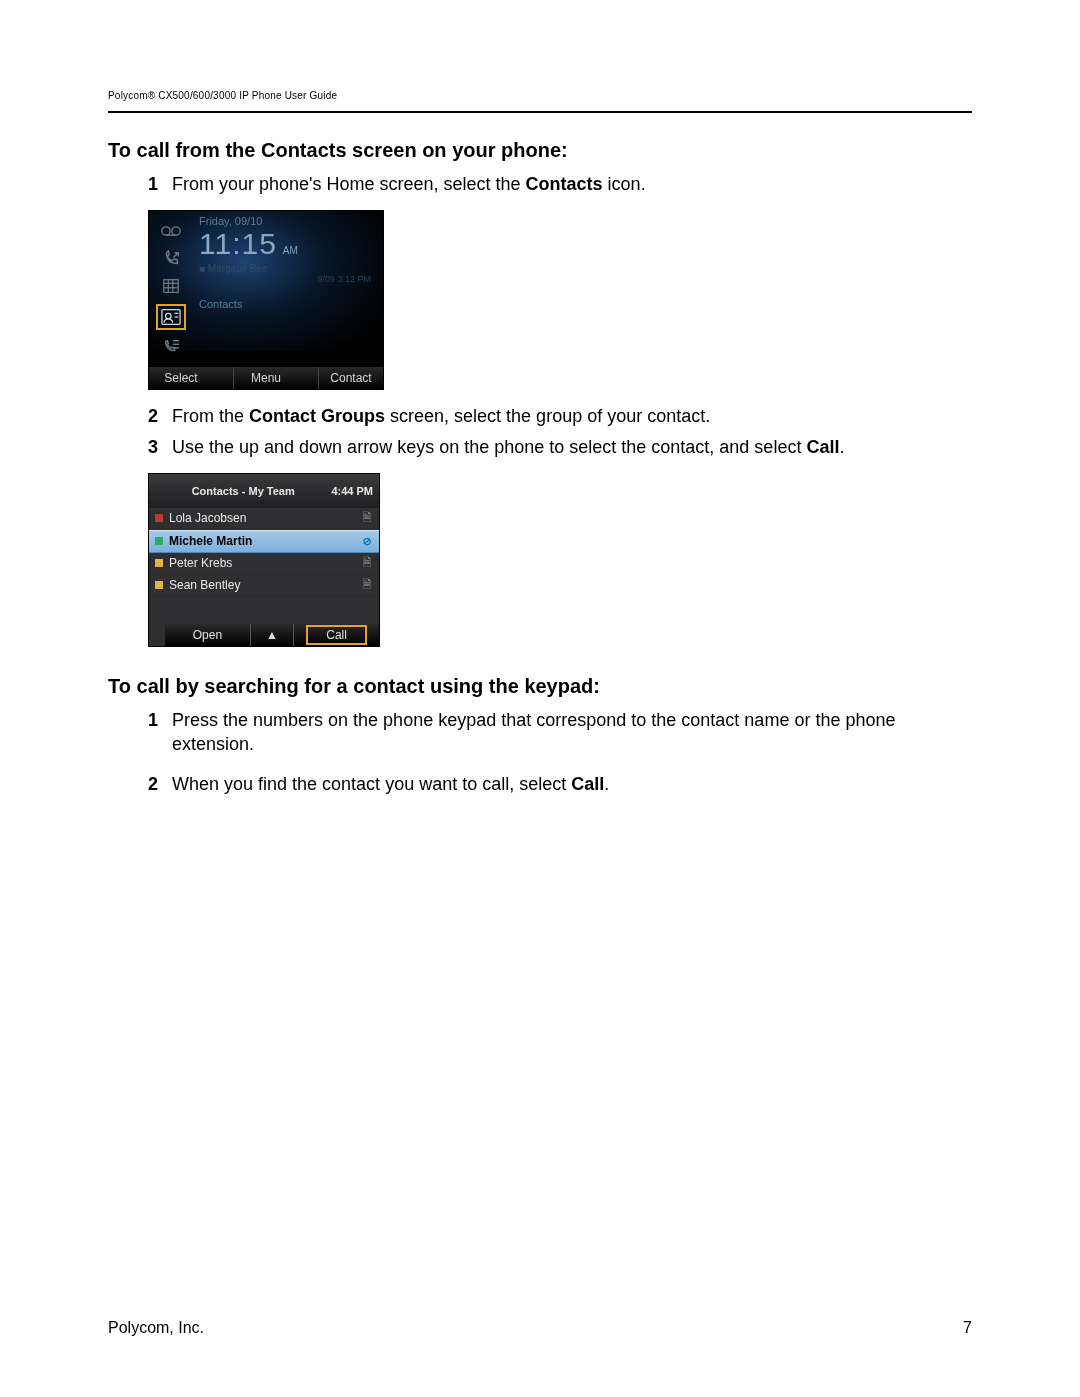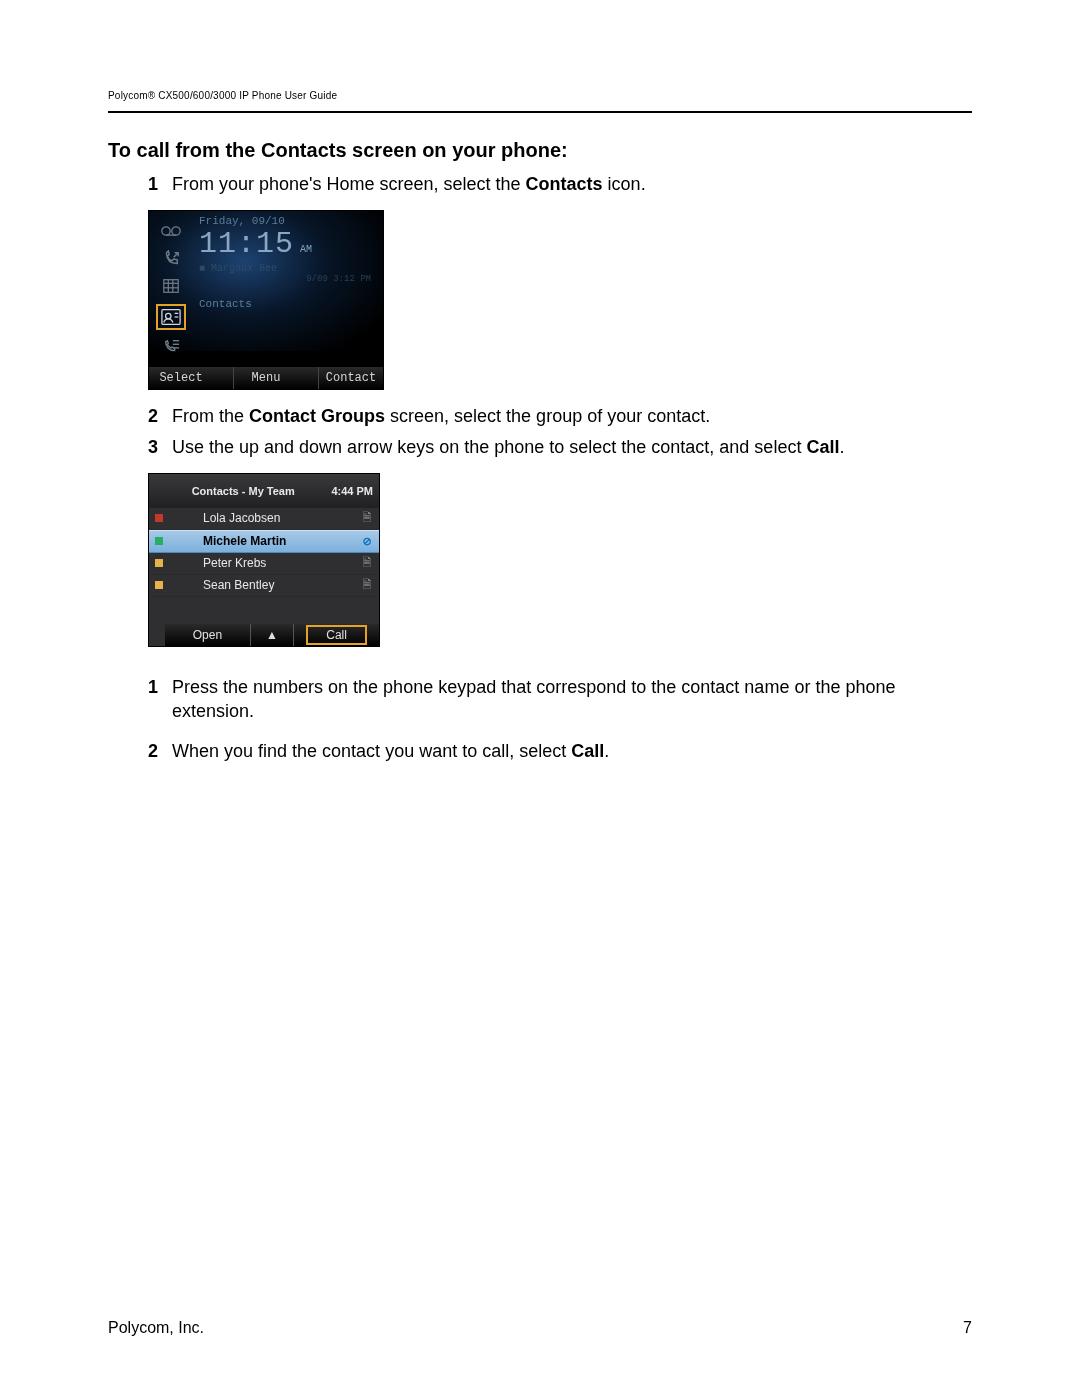--- a/index.html
+++ b/index.html
@@ -73,21 +73,21 @@
   }
 
   
   .phone1 {
     margin: 14px 0 14px 40px;
     width: 234px;
     height: 178px;
     background: #000;
     border: 1px solid #000;
     position: relative;
-    font-family: Liberation Mono, monospace;
+    font-family: Liberation Sans, sans-serif;
     overflow: hidden;
   }
   .phone1 .glow {
     position: absolute;
     left: -40px; top: -60px;
     width: 300px; height: 200px;
     background: radial-gradient(ellipse at 45% 55%, rgba(30,70,120,0.95) 0%, rgba(10,30,55,0.7) 35%, rgba(0,0,0,0) 70%);
     pointer-events: none;
   }
   .phone1 .leftbar {
@@ -168,21 +168,20 @@
     padding: 7px 6px;
   }
   .phone2 .hdr .title { flex: 1; text-align: center; }
   .phone2 .row {
     height: 21px;
     display: flex;
     align-items: center;
     padding: 0 6px;
     font-size: 12px;
     border-bottom: 1px solid #2a2a2c;
-    gap: 34px;
   }
   .phone2 .row .presence {
     width: 8px; height: 8px; margin-right: 6px; flex: none;
   }
   .phone2 .row .presence.busy { background: #c0392b; }
   .phone2 .row .presence.avail { background: #27ae60; }
   .phone2 .row .presence.away { background: #e6b24a; }
   .phone2 .row .name { flex: 1; }
   .phone2 .row .right-icon {
     width: 12px; height: 12px; color: #a6a6a6; font-size: 11px;
@@ -347,20 +346,21 @@
         </div>
       <div class="softkeys">
         <div class="sk sk1">Open</div>
         <div class="sk sk2">▲</div>
         <div class="sk sk3">
           <span class="hl">Call</span>
         </div>
       </div>
     </div>
 
+    <h2 class="section-heading">To call by searching for a contact using the keypad:</h2>
 
     <div class="num-list">
       <div class="num-item">
         <div class="num">1</div>
         <div class="txt">
           <p>Press the numbers on the phone keypad that correspond to the contact name or the phone extension.</p>
         </div>
       </div>
       <div class="num-item">
         <div class="num">2</div>

